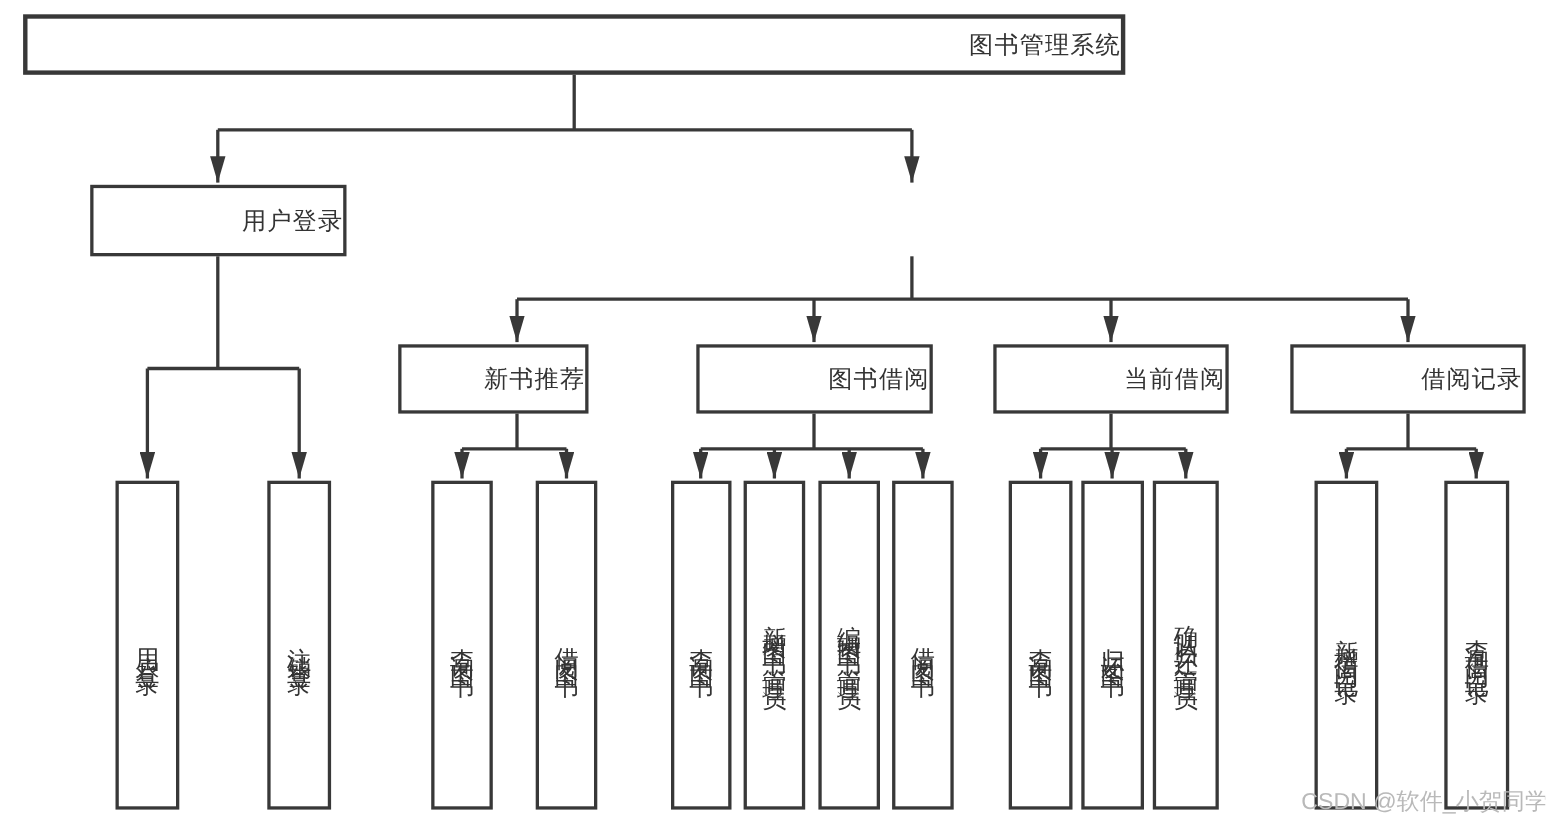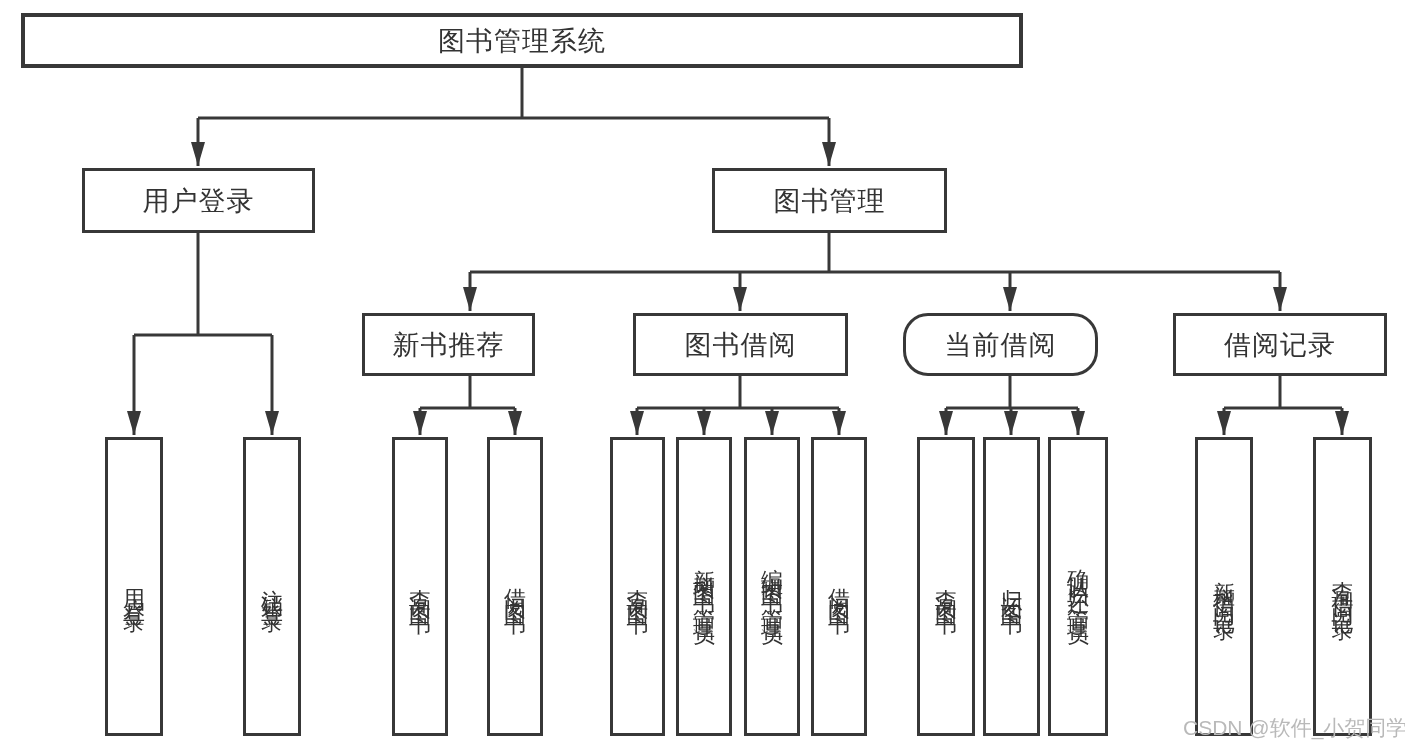--- a/index.html
+++ b/index.html
@@ -8,22 +8,22 @@
     --wm:#b9b9b9;
   }
   html,body{margin:0;padding:0;background:#ffffff;}
   body{font-family:"Liberation Sans","DejaVu Sans",sans-serif;}
   .canvas{
     position:relative;width:1405px;height:747px;background:#ffffff;overflow:hidden;
   }
   .box{
     position:absolute;box-sizing:border-box;background:#ffffff;
     border:3px solid var(--line);
-    display:flex;align-items:center;justify-content:center;
-    color:var(--text);font-size:27px;letter-spacing:1px;
+    display:flex;align-items:center;justify-content:flex-end;
+    color:var(--text);font-size:22px;letter-spacing:1px;
   }
   .box.root{border-width:4px;}
   .leaf{
     position:absolute;box-sizing:border-box;background:#ffffff;
     border:3px solid var(--line);
     top:437px;height:299px;
     display:flex;align-items:center;justify-content:center;
   }
   .vtext{
     writing-mode:vertical-rl;text-orientation:mixed;
@@ -42,33 +42,30 @@
 <div class="canvas">
 
   <div class="box root" style="left:21px;top:13px;width:1002px;height:55px;">
     <span>图书管理系统</span>
   </div>
 
   <div class="box" style="left:82px;top:168px;width:233px;height:65px;">
     <span>用户登录</span>
   </div>
 
-  <div class="box" style="left:712px;top:168px;width:235px;height:65px;">
-    <span>图书管理</span>
-  </div>
 
   <div class="box" style="left:362px;top:313px;width:173px;height:63px;">
     <span>新书推荐</span>
   </div>
 
   <div class="box" style="left:633px;top:313px;width:215px;height:63px;font-family:Liberation Serif, serif;">
     <span>图书借阅</span>
   </div>
 
-  <div class="box" style="left:903px;top:313px;width:195px;height:63px;border-radius:25px;">
+  <div class="box" style="left:903px;top:313px;width:214px;height:63px;">
     <span>当前借阅</span>
   </div>
 
   <div class="box" style="left:1173px;top:313px;width:214px;height:63px;">
     <span>借阅记录</span>
   </div>
 
   <div class="leaf" style="left:105px;width:58px;">
     <span class="vtext">用户登录</span>
   </div>

